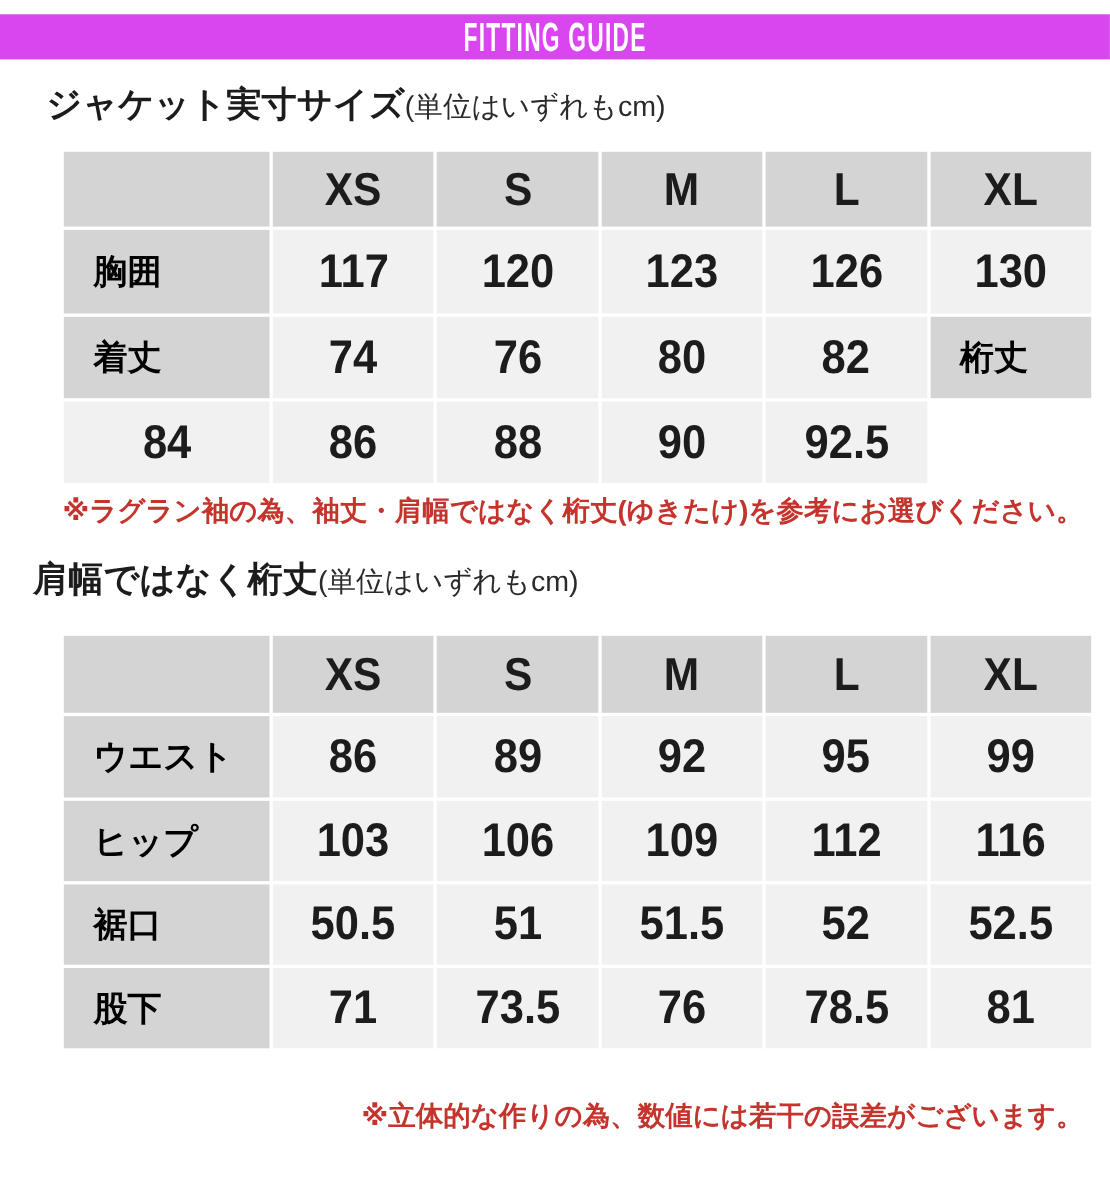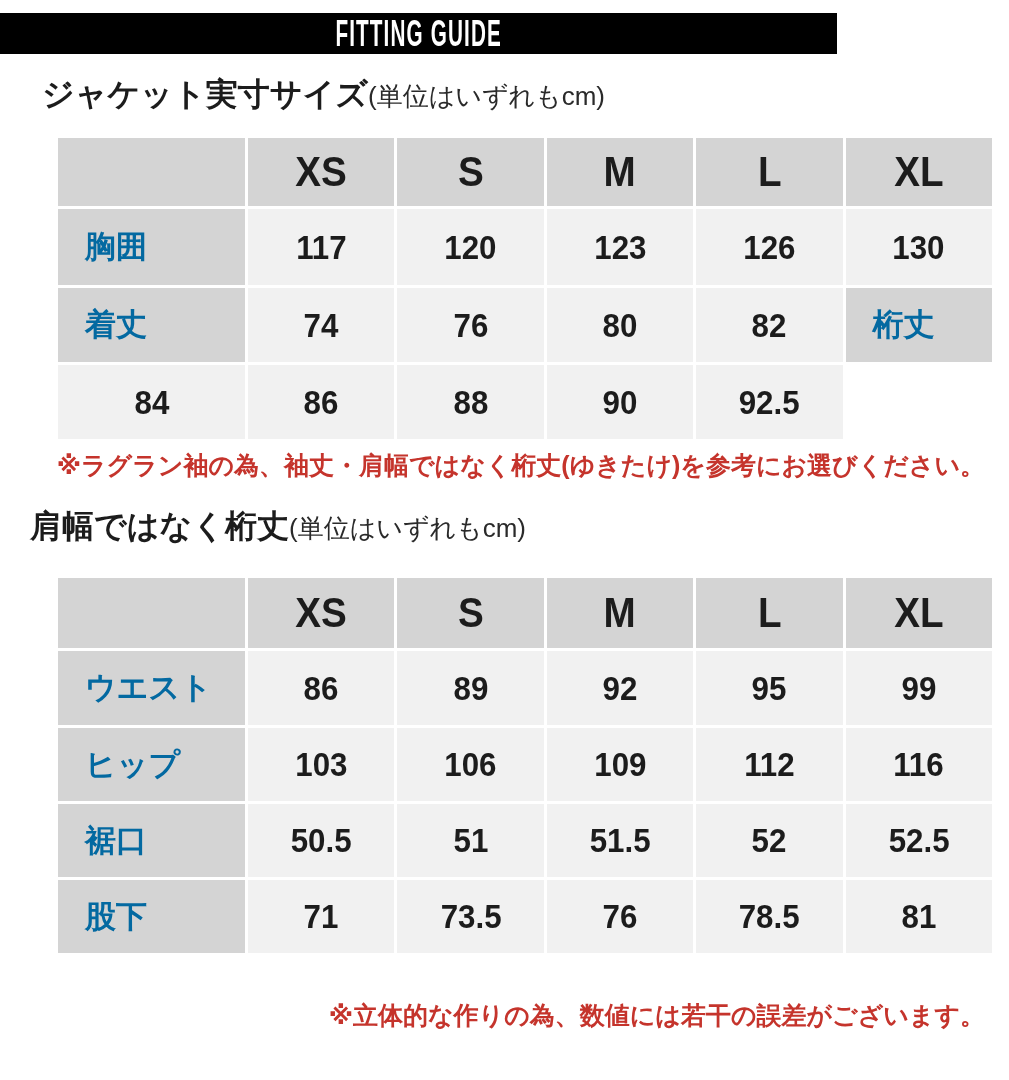--- a/index.html
+++ b/index.html
@@ -6,22 +6,22 @@
   html, body { background: #ffffff; }
   body {
     width: 1009px; height: 1080px;
     position: relative;
     font-family: "Liberation Sans", "DejaVu Sans", sans-serif;
     color: #1a1a1a;
     overflow: hidden;
   }
   .banner {
     position: absolute; left: 0; top: 13px;
-    width: 837px; height: 41px;
-    background: #000000;
+    width: 1009px; height: 41px;
+    background: #d946ef;
     display: flex; align-items: center; justify-content: center;
   }
   .banner-text {
     color: #ffffff;
     font-size: 37px; font-weight: bold;
     letter-spacing: 2px;
     display: inline-block;
     transform: scaleX(0.56);
     transform-origin: center;
     white-space: nowrap;
@@ -53,24 +53,24 @@
     background: #f1f1f1;
   }
   .cell.head, .cell.label, .cell.corner { background: #d4d4d4; }
   .cell.head {
     font-size: 42px; font-weight: bold; color: #1c1c1c;
     letter-spacing: 0px;
   }
   .cell.label {
     justify-content: flex-start;
     padding-left: 27px;
-    font-size: 31px; font-weight: bold; color: #0369a1;
+    font-size: 31px; font-weight: bold; color: #000000;
   }
   .cell.value {
-    font-size: 34px; font-weight: bold; color: #1c1c1c;
+    font-size: 43px; font-weight: bold; color: #1c1c1c;
   }
   .cell.value span, .cell.head span { transform: scaleX(0.92); display: inline-block; white-space: nowrap; }
 
   .note {
     position: absolute; right: 24px;
     text-align: center;
     font-size: 25px; font-weight: bold;
     color: #c5342c;
     white-space: nowrap;
     line-height: 32px;

